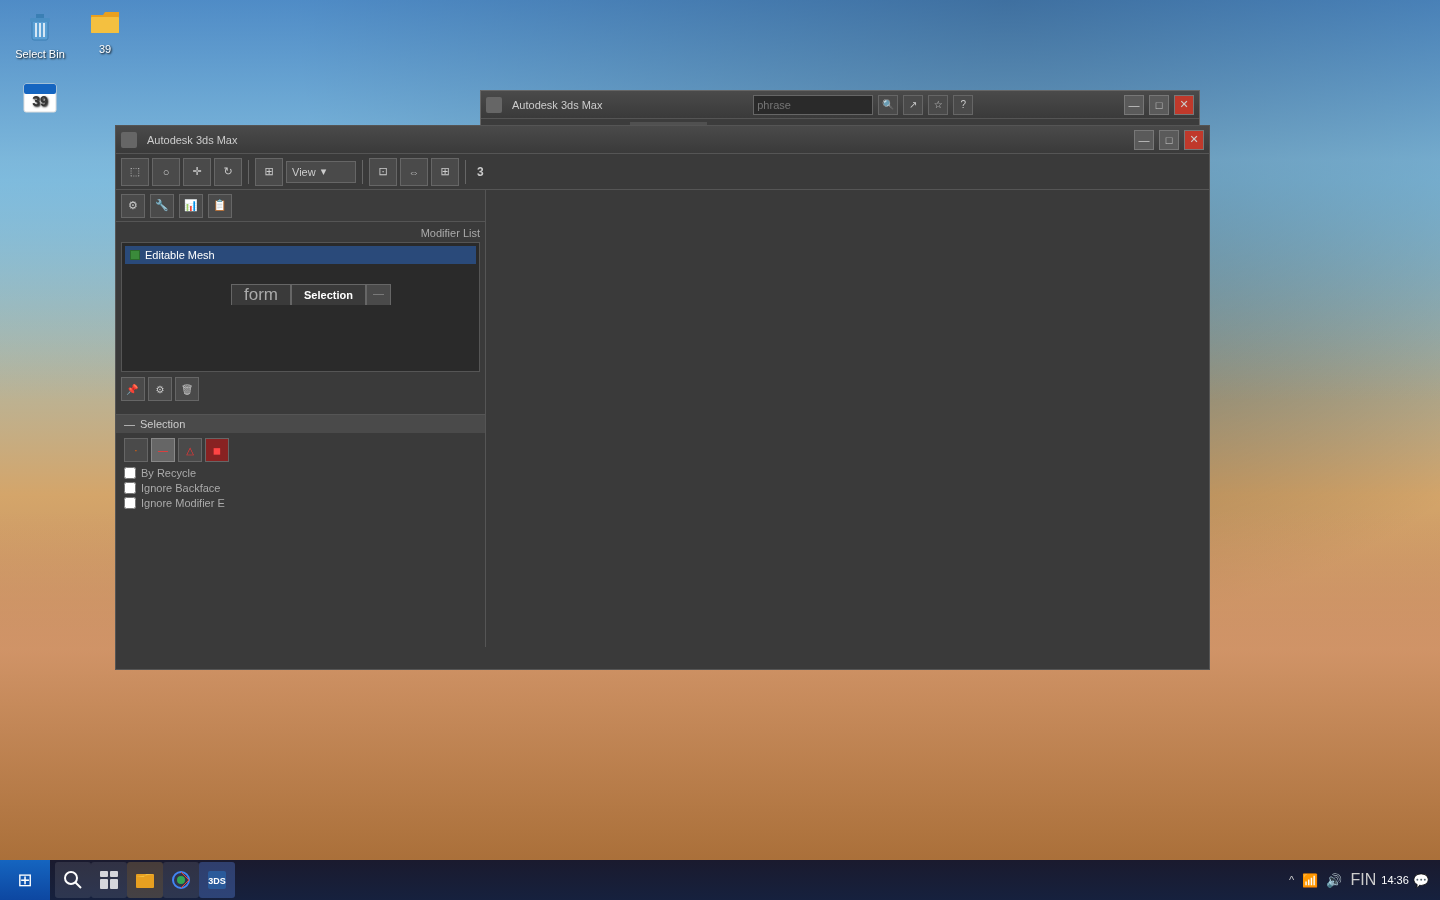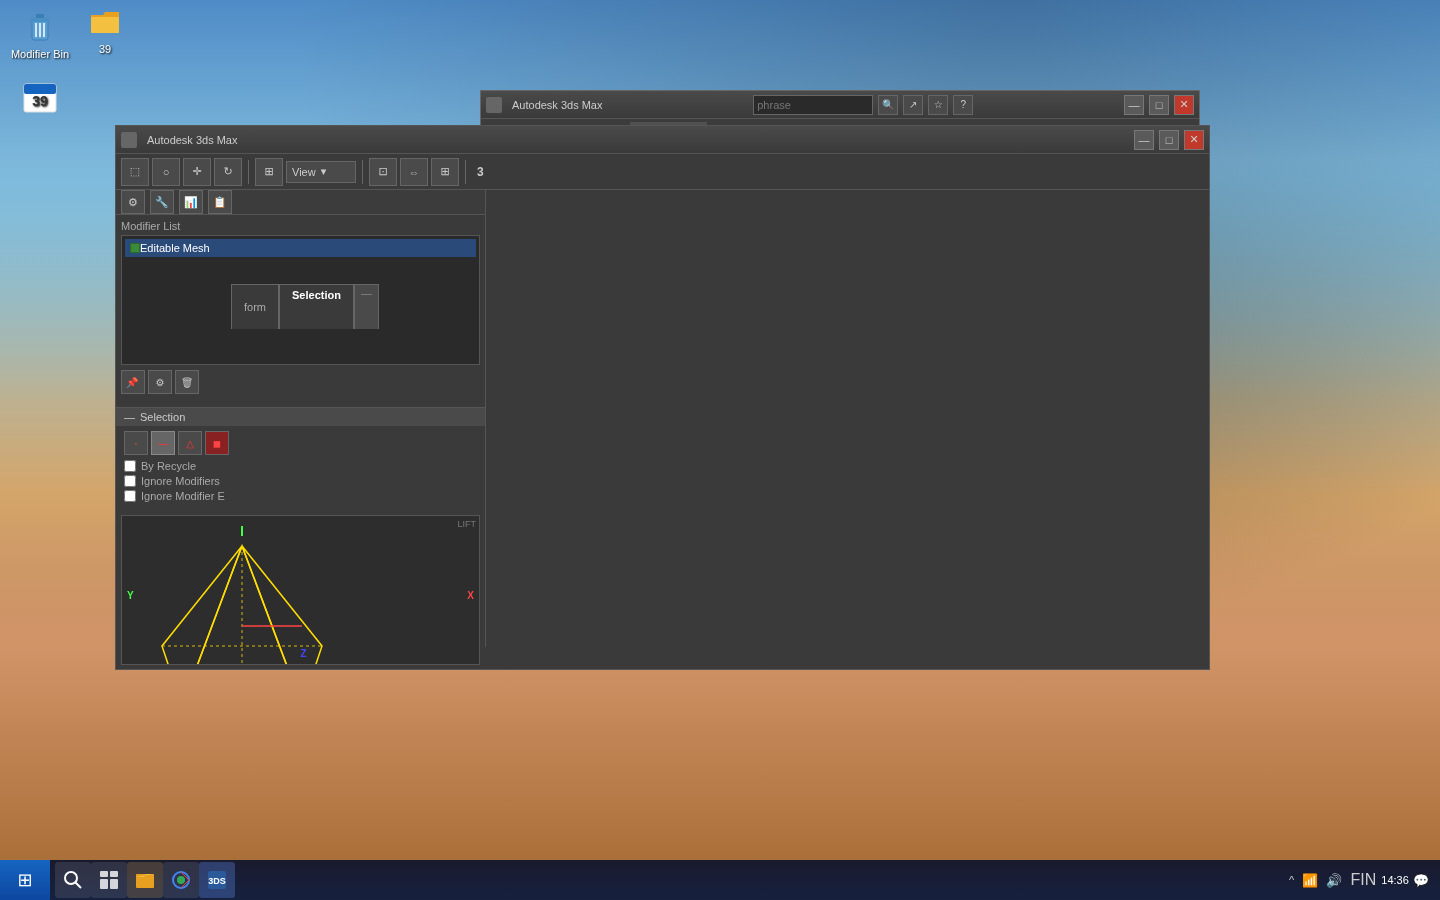--- a/index.html
+++ b/index.html
@@ -212,20 +212,21 @@
       width: 370px;
       background: #3a3a3a;
       border-right: 1px solid #555;
       display: flex;
       flex-direction: column;
     }
 
     
     .modifier-panel {
       padding: 5px;
+      text-align: right;
     }
 
     
     .rollout {
       background: #3a3a3a;
       border-top: 1px solid #555;
     }
     .rollout-header {
       background: #4a4a4a;
       color: #ccc;
@@ -442,21 +443,21 @@
     <div class="icon-img">
       <svg width="32" height="32" viewBox="0 0 32 32">
         <rect x="8" y="8" width="16" height="20" rx="2" fill="#5a9fd4" stroke="#3a7fb4" stroke-width="1"></rect>
         <rect x="6" y="6" width="20" height="4" rx="1" fill="#4a8fc4"></rect>
         <path d="M12 2 L20 2 L20 6 L12 6 Z" fill="#3a7fb4"></path>
         <line x1="12" y1="11" x2="12" y2="25" stroke="white" stroke-width="1.5"></line>
         <line x1="16" y1="11" x2="16" y2="25" stroke="white" stroke-width="1.5"></line>
         <line x1="20" y1="11" x2="20" y2="25" stroke="white" stroke-width="1.5"></line>
       </svg>
     </div>
-    <span>Modifier Bin</span>
+    <span>Select Bin</span>
   </div>
 
   <div class="desktop-icon" style="position:absolute;top:5px;left:75px;">
     <div class="icon-img">
       <svg width="36" height="36" viewBox="0 0 36 36">
         <path d="M4,10 L16,10 L18,7 L32,7 L32,28 L4,28 Z" fill="#e8a020"></path>
         <rect x="4" y="12" width="28" height="16" rx="1" fill="#f4c040"></rect>
       </svg>
     </div>
     <span>39</span>
@@ -694,21 +695,21 @@
           <div class="toolbar-btn" style="width:24px;height:24px;">🔧</div>
           <div class="toolbar-btn" style="width:24px;height:24px;">📊</div>
           <div class="toolbar-btn" style="width:24px;height:24px;">📋</div>
         </div>
 
 
         <div class="modifier-panel">
           <div style="font-size:11px;color:#aaa;margin-bottom:3px;">Modifier List</div>
           <div style="background:#2a2a2a;border:1px solid #555;padding:3px;margin-bottom:5px;height:130px;">
 
-            <div style="background:#2a4a7a;color:#fff;font-size:11px;padding:3px 5px;cursor:pointer;display:flex;align-items:center;">
+            <div style="background:#2a4a7a;color:#fff;font-size:11px;padding:3px 5px;cursor:pointer;display:flex;align-items:center;gap:5px;">
               <div style="width:10px;height:10px;background:#3a8a3a;border:1px solid #2a6a2a;"></div>
               <span>Editable Mesh</span>
             </div>
           </div>
 
           <div style="display:flex;gap:3px;margin-bottom:8px;">
             <div class="toolbar-btn" style="width:24px;height:24px;font-size:10px;">📌</div>
             <div class="toolbar-btn" style="width:24px;height:24px;font-size:10px;">⚙</div>
             <div class="toolbar-btn" style="width:24px;height:24px;font-size:10px;">🗑</div>
           </div>
@@ -727,55 +728,33 @@
               <div class="sel-icon" style="color:#ff3333;">△</div>
               <div class="sel-icon" style="color:#ff4444;background:#882222;">◼</div>
             </div>
 
             <div class="checkbox-row">
               <input type="checkbox" style="">
               <label>By Recycle</label>
             </div>
             <div class="checkbox-row">
               <input type="checkbox" style="">
-              <label>Ignore Modifiers</label>
+              <label>Ignore Backface</label>
             </div>
             <div class="checkbox-row">
               <input type="checkbox" style="">
               <label>Ignore Modifier E</label>
             </div>
           </div>
         </div>
 
-        <div style="flex:1;margin:5px;position:relative;background:#2d2d2d;border:1px solid #555;min-height:150px;overflow:hidden;">
-          <span style="position:absolute;top:3px;right:3px;color:#777;font-size:9px;">LIFT</span>
-
-          <svg style="position:absolute;top:10px;left:20px;width:220px;height:250px">
-
-            <polygon points="100,20 40,180 160,180" fill="none" stroke="#ffdd00" stroke-width="1.5"></polygon>
-            <polygon points="100,20 160,180 180,120" fill="none" stroke="#ffdd00" stroke-width="1.5"></polygon>
-            <polygon points="100,20 40,180 20,120" fill="none" stroke="#ffdd00" stroke-width="1.5"></polygon>
-            <line x1="40" y1="180" x2="180" y2="180" stroke="#ffdd00" stroke-width="1.5"></line>
-            <line x1="20" y1="120" x2="180" y2="120" stroke="#ffdd00" stroke-width="0.8" stroke-dasharray="3,3"></line>
-            <line x1="100" y1="20" x2="100" y2="180" stroke="#ffdd00" stroke-width="0.8" stroke-dasharray="3,3"></line>
-
-            <rect x="60" y="180" width="70" height="50" fill="#cc2222" stroke="#881111" stroke-width="1"></rect>
-
-            <line x1="100" y1="10" x2="100" y2="0" stroke="#44ff44" stroke-width="2"></line>
-            <line x1="100" y1="100" x2="160" y2="100" stroke="#ff4444" stroke-width="1.5"></line>
-          </svg>
-
-          <span style="position:absolute;top:50%;left:5px;color:#44ff44;font-size:10px;font-weight:bold;">Y</span>
-          <span style="position:absolute;top:50%;right:5px;color:#ff4444;font-size:10px;font-weight:bold;">X</span>
-          <span style="position:absolute;bottom:5px;left:50%;color:#4444ff;font-size:10px;font-weight:bold;">Z</span>
-        </div>
       </div>
 
       <div style="position:absolute;left:115px;top:158px;display:flex;z-index:200;">
-        <div style="padding:16px 12px;background:#3a3a3a;border:1px solid #666;border-bottom:none;color:#aaa;font-size:11px;cursor:pointer;">
+        <div style="padding:0 12px;background:#3a3a3a;border:1px solid #666;border-bottom:none;color:#aaa;font-size:17px;cursor:pointer;">
           <span>form</span>
         </div>
         <div style="padding:4px 12px;background:#3a3a3a;border:1px solid #666;border-bottom:none;color:#fff;font-size:11px;cursor:pointer;font-weight:bold;">
           <span>Selection</span>
         </div>
         <div style="padding:2px 6px;background:#4a4a4a;border:1px solid #666;border-bottom:none;color:#888;font-size:11px;cursor:pointer;">—</div>
       </div>
     </div>
   </div>
 

